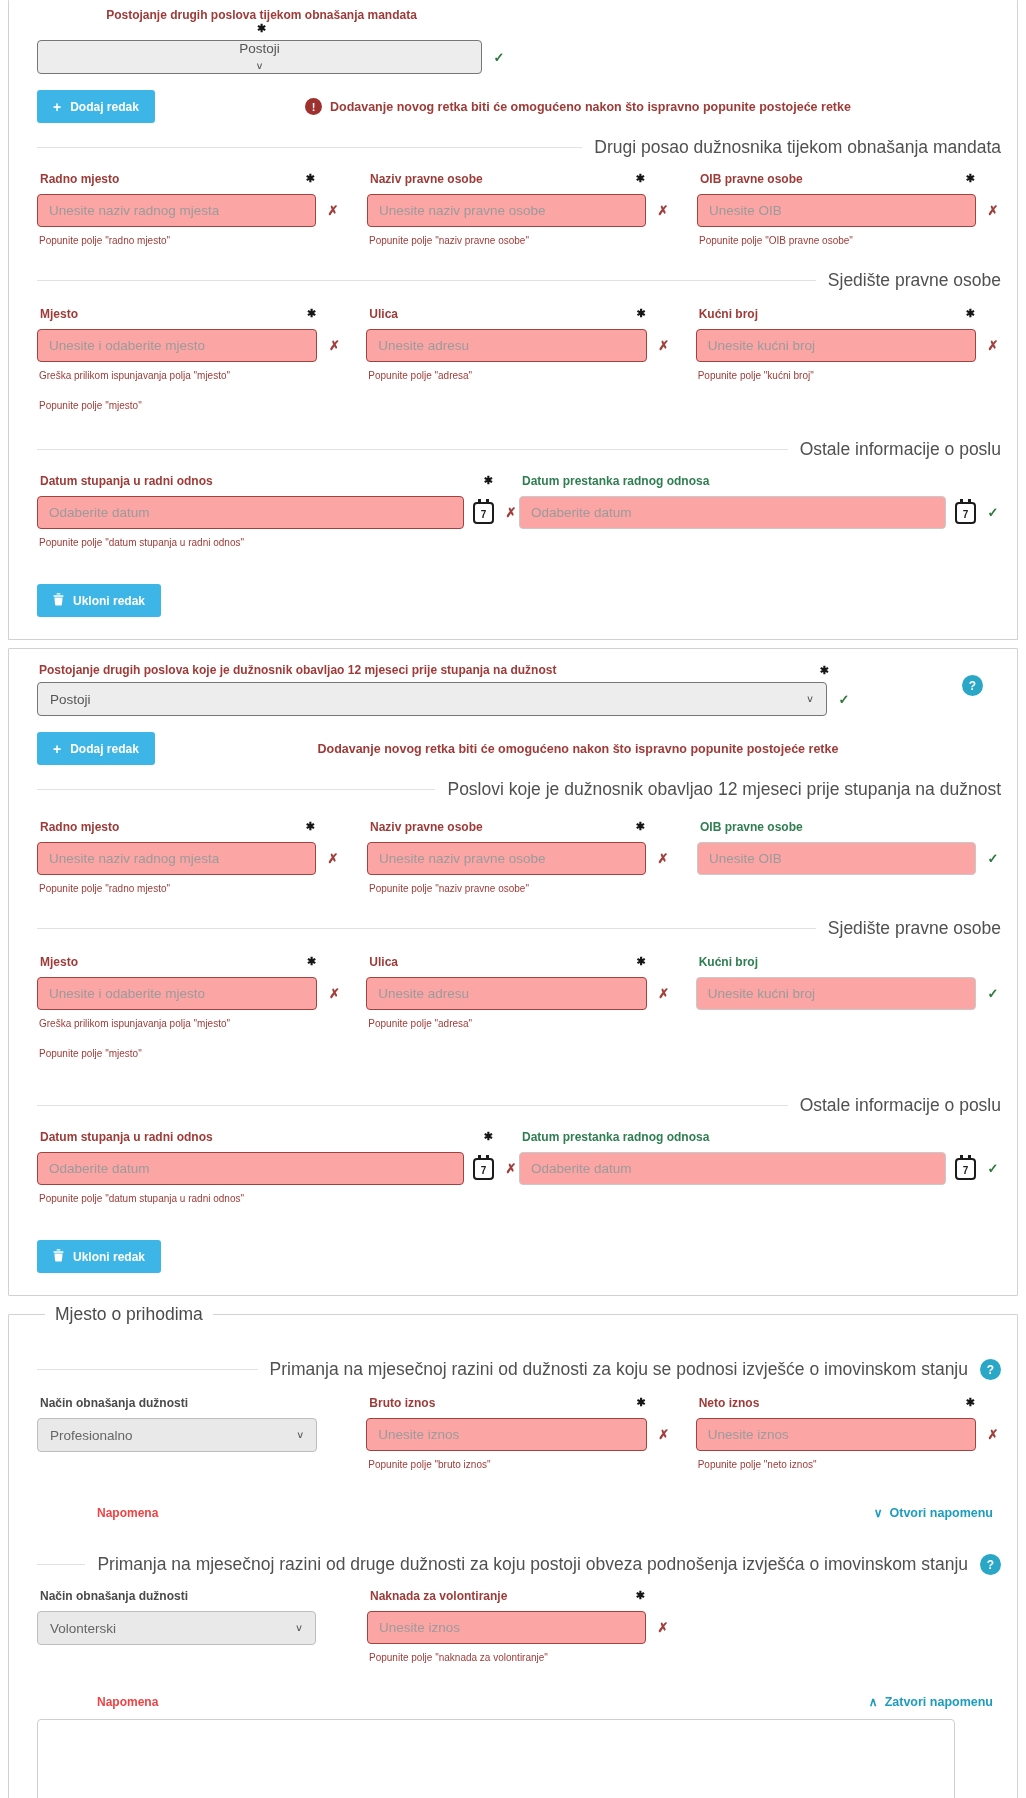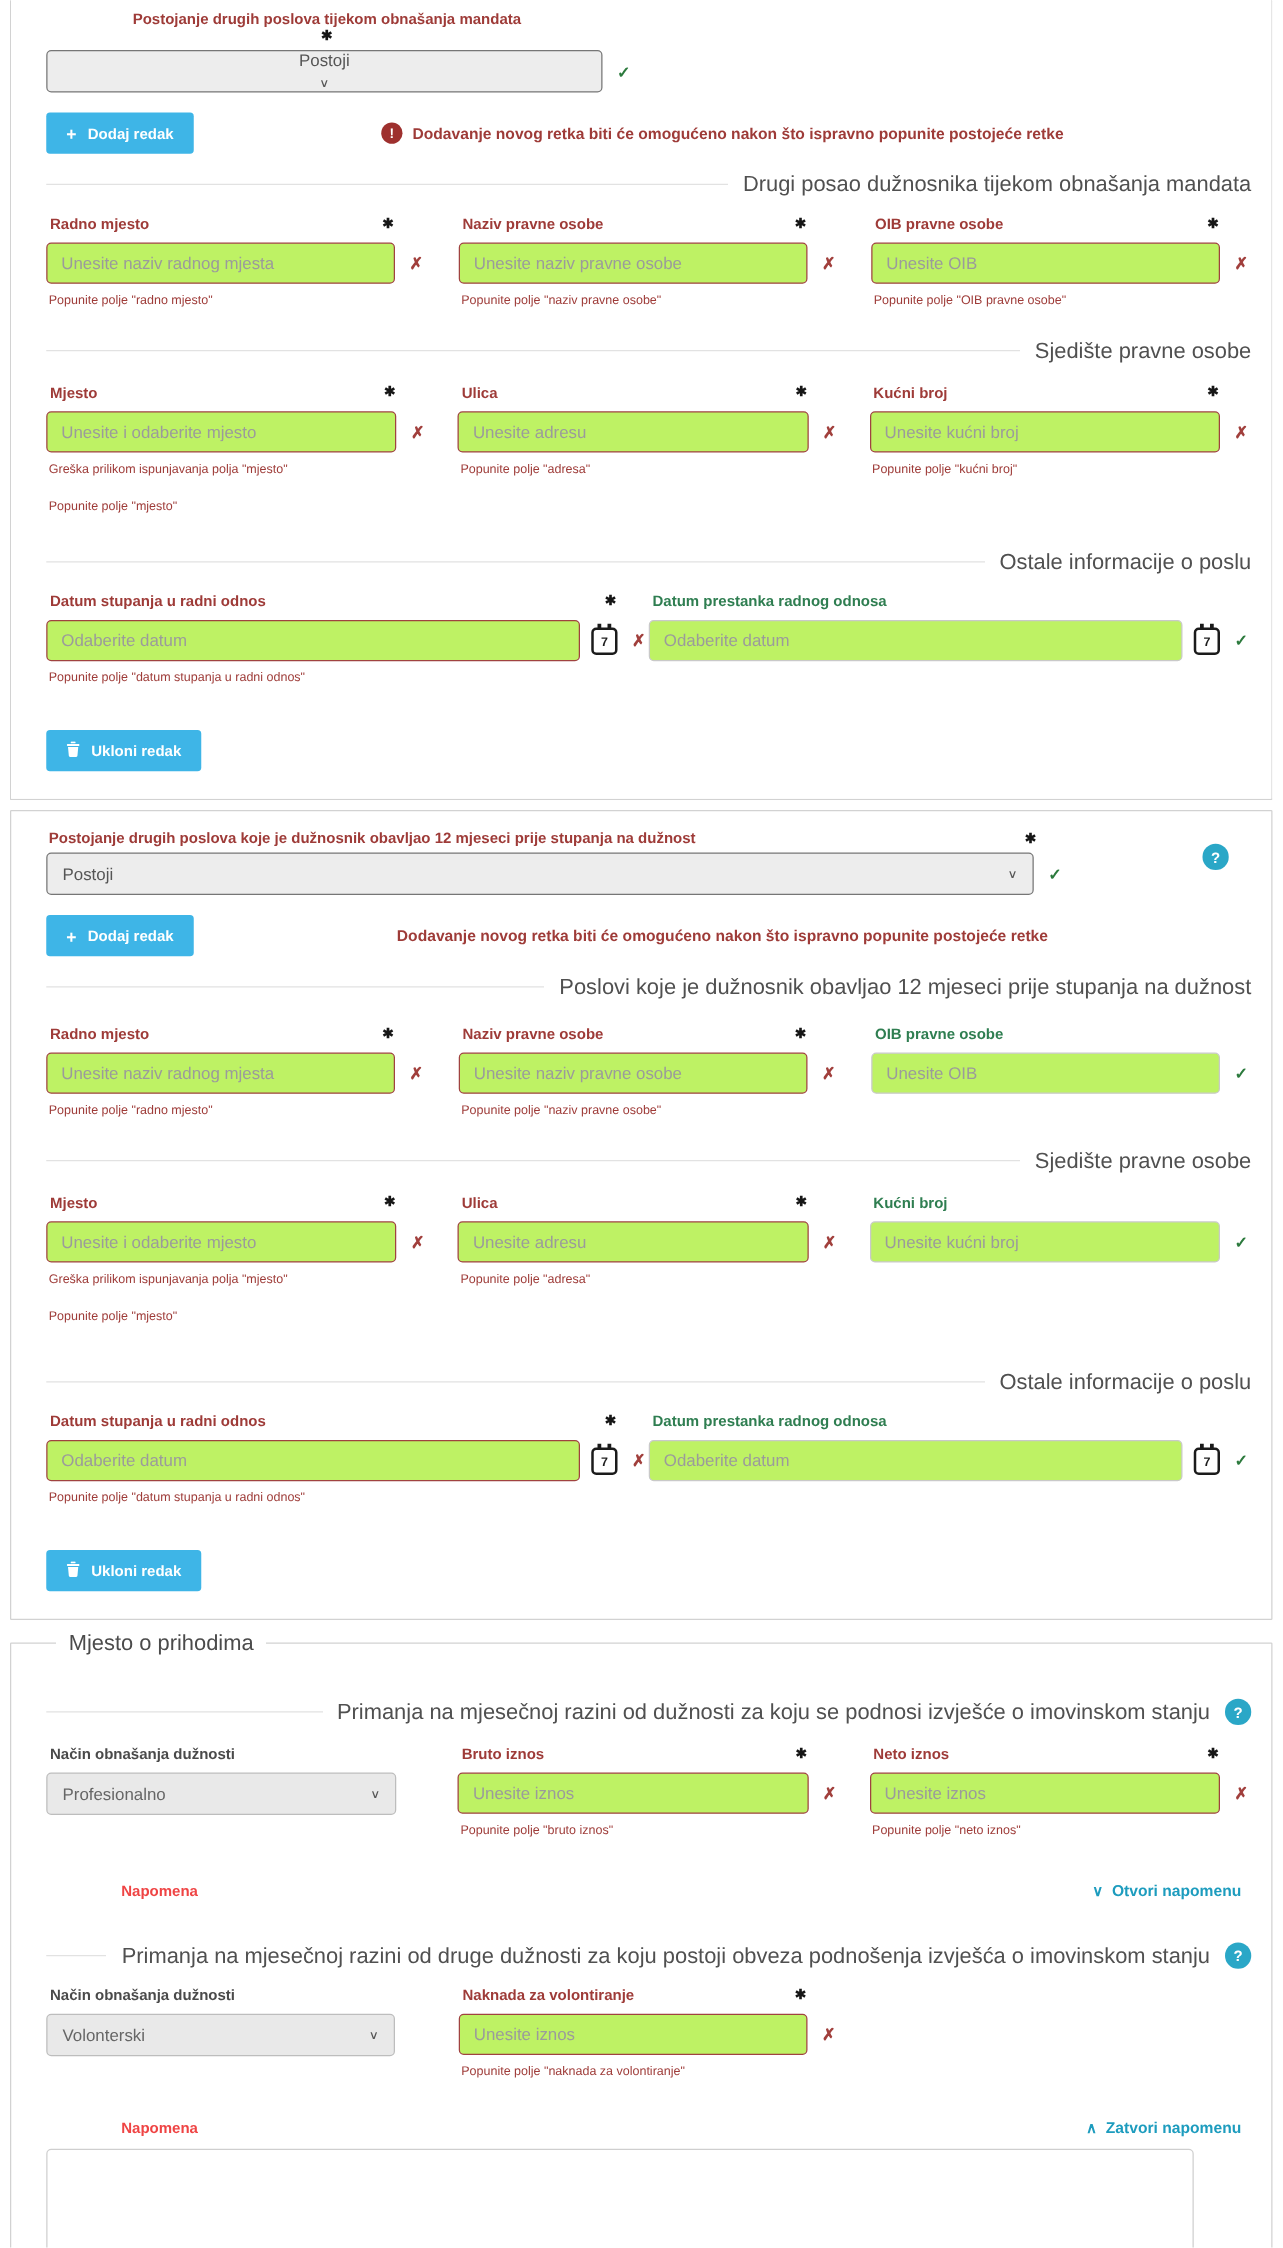--- a/index.html
+++ b/index.html
@@ -72,21 +72,21 @@
 
   .grid3 { display:grid; grid-template-columns:1fr 1fr 1fr; column-gap:26px; }
   .grid2 { display:grid; grid-template-columns:1fr 1fr; }
 
   .lblrow { display:flex; justify-content:space-between; align-items:flex-start;
     font-size:12px; font-weight:bold; margin:0 26px 7px 3px; min-height:15px; }
   .inprow { display:flex; align-items:center; }
   .txt {
     flex:1; height:33px; border:1px solid #c9c9c9; border-radius:4px;
     padding:12px 11px; font-family:"Liberation Sans",sans-serif; font-size:13.5px; color:#555;
-    min-width:0; background:#bef264;
+    min-width:0; background:#fca5a5;
   }
   .txt.inv { border-color:#a04340; }
   .txt::placeholder { color:#9b9b9b; opacity:1; }
   .helper { font-size:10px; color:#9e3b38; margin:8px 0 0 2px; }
   .helper.second { margin-top:19px; }
 
   .cal {
     width:21px; height:22px; border:2px solid #1b1b1b; border-radius:4px;
     position:relative; display:flex; align-items:flex-end; justify-content:center;
     margin-left:9px; flex:none; cursor:pointer; background:#fff;

